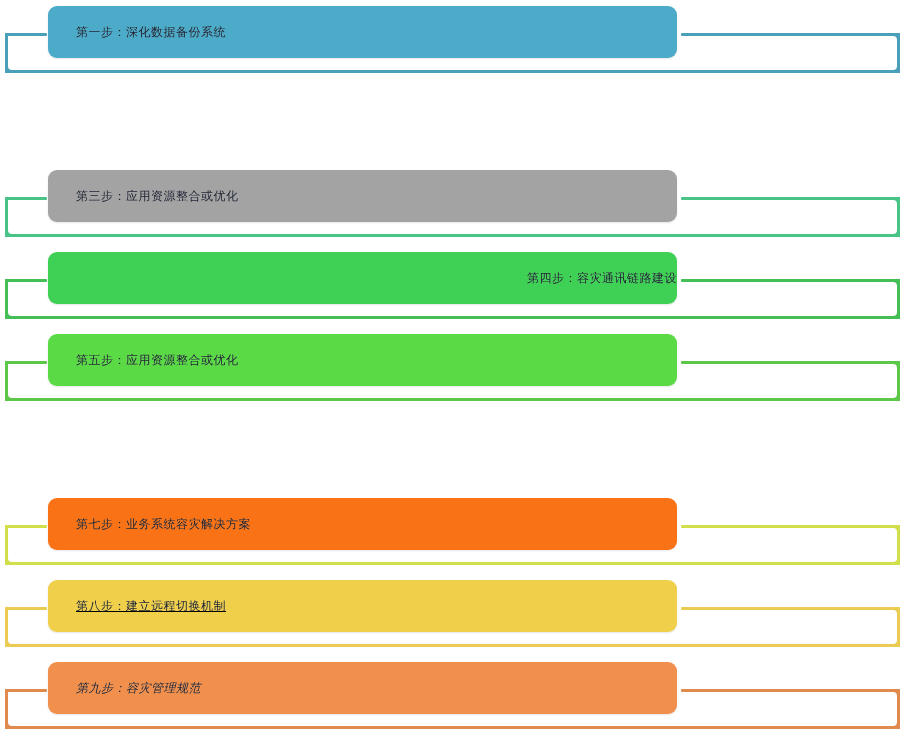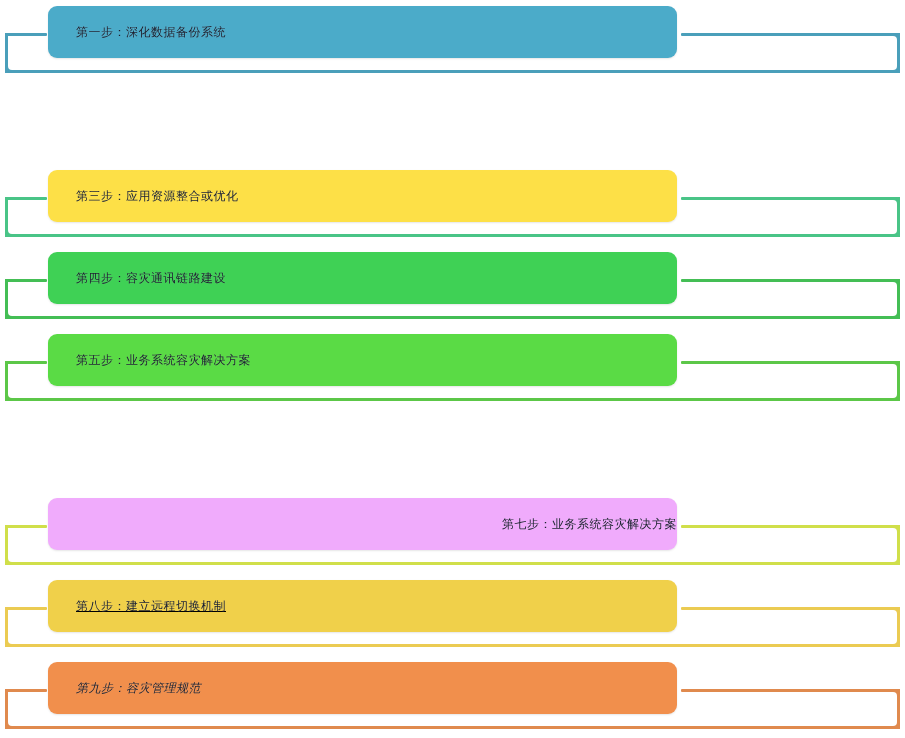--- a/index.html
+++ b/index.html
@@ -149,66 +149,66 @@
       <div style="color: rgb(73, 196, 135); position: absolute; left: 0px; top: 0px; width: 905px; height: 82px;">
         <div class="outline-stub-left"></div>
         <div class="outline-stub-right"></div>
         <div class="outline-left-edge"></div>
         <div class="outline-right-edge"></div>
         <div class="outline-bottom-edge"></div>
         <div class="outline-corner-bl"></div>
         <div class="outline-corner-br"></div>
         <div class="outline-corner-tr"></div>
       </div>
-      <div class="step-box" style="background: #fde047;">
+      <div class="step-box" style="background: #a3a3a3;">
         <div class="step-label">第三步：应用资源整合或优化</div>
       </div>
     </div>
     <div class="step-row" style="top: 246px;">
       <div style="color: rgb(68, 190, 85); position: absolute; left: 0px; top: 0px; width: 905px; height: 82px;">
         <div class="outline-stub-left"></div>
         <div class="outline-stub-right"></div>
         <div class="outline-left-edge"></div>
         <div class="outline-right-edge"></div>
         <div class="outline-bottom-edge"></div>
         <div class="outline-corner-bl"></div>
         <div class="outline-corner-br"></div>
         <div class="outline-corner-tr"></div>
       </div>
-      <div class="step-box" style="background: rgb(63, 209, 85);">
+      <div class="step-box" style="background: rgb(63, 209, 85); justify-content: flex-end;">
         <div class="step-label">第四步：容灾通讯链路建设</div>
       </div>
     </div>
     <div class="step-row" style="top: 328px;">
       <div style="color: rgb(92, 199, 72); position: absolute; left: 0px; top: 0px; width: 905px; height: 82px;">
         <div class="outline-stub-left"></div>
         <div class="outline-stub-right"></div>
         <div class="outline-left-edge"></div>
         <div class="outline-right-edge"></div>
         <div class="outline-bottom-edge"></div>
         <div class="outline-corner-bl"></div>
         <div class="outline-corner-br"></div>
         <div class="outline-corner-tr"></div>
       </div>
       <div class="step-box" style="background: rgb(90, 219, 69);">
-        <div class="step-label">第五步：业务系统容灾解决方案</div>
+        <div class="step-label">第五步：应用资源整合或优化</div>
       </div>
     </div>
     <div class="step-row" style="top: 492px;">
       <div style="color: rgb(208, 223, 74); position: absolute; left: 0px; top: 0px; width: 905px; height: 82px;">
         <div class="outline-stub-left"></div>
         <div class="outline-stub-right"></div>
         <div class="outline-left-edge"></div>
         <div class="outline-right-edge"></div>
         <div class="outline-bottom-edge"></div>
         <div class="outline-corner-bl"></div>
         <div class="outline-corner-br"></div>
         <div class="outline-corner-tr"></div>
       </div>
-      <div class="step-box" style="background: #f0abfc; justify-content: flex-end;">
+      <div class="step-box" style="background: #f97316;">
         <div class="step-label">第七步：业务系统容灾解决方案</div>
       </div>
     </div>
     <div class="step-row" style="top: 574px;">
       <div style="color: rgb(235, 203, 82); position: absolute; left: 0px; top: 0px; width: 905px; height: 82px;">
         <div class="outline-stub-left"></div>
         <div class="outline-stub-right"></div>
         <div class="outline-left-edge"></div>
         <div class="outline-right-edge"></div>
         <div class="outline-bottom-edge"></div>

